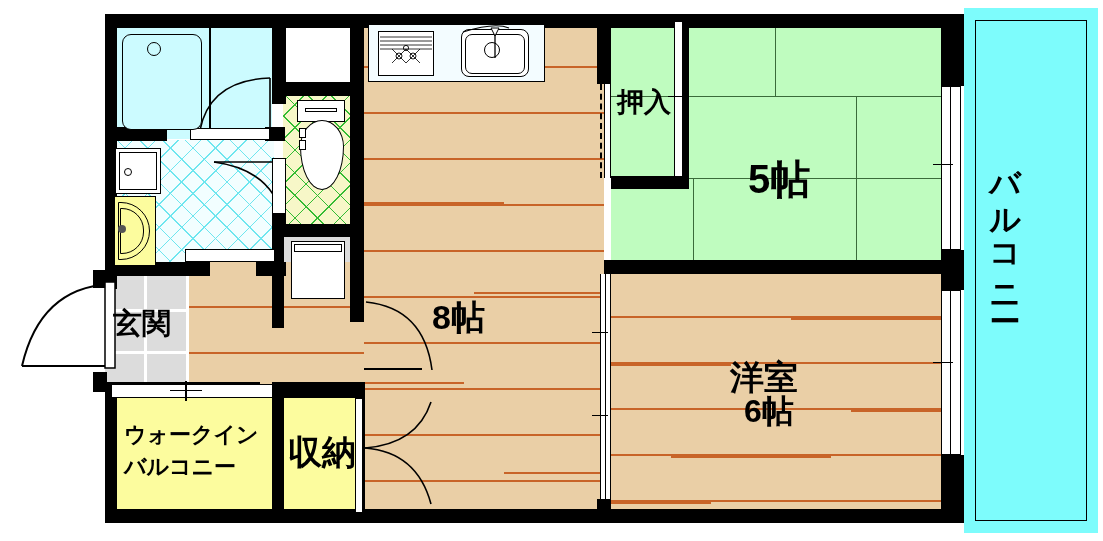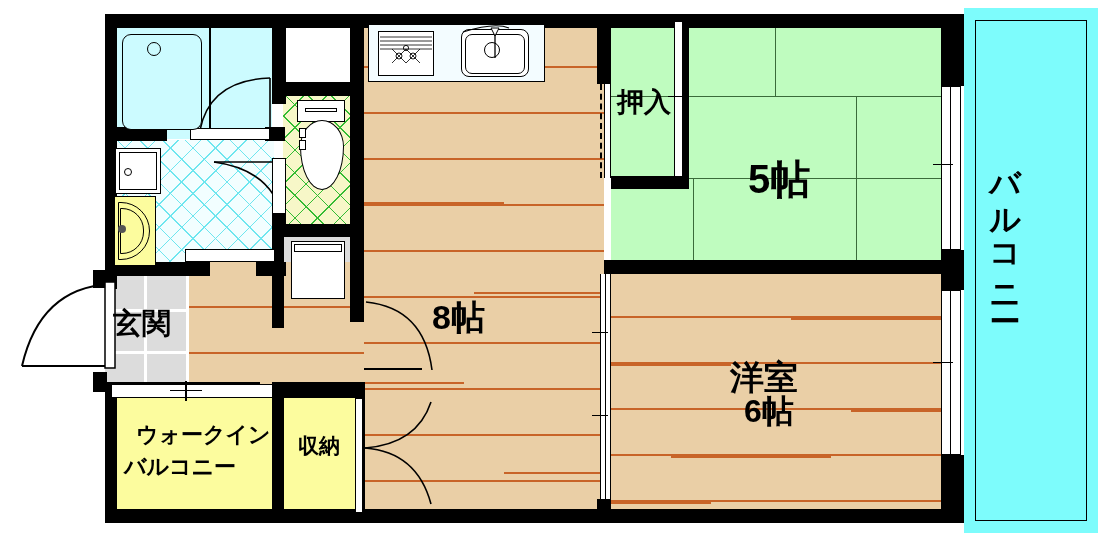--- a/index.html
+++ b/index.html
@@ -290,28 +290,28 @@
   </div>
 
   <div class="lbl" style="left:617px;top:88px;font-size:27px;">
     <span>押入</span>
   </div>
 
   <div class="lbl" style="left:113px;top:308px;font-size:29px;">
     <span>玄関</span>
   </div>
 
-  <div class="lbl" style="left:136px;top:423px;font-size:22px;">
+  <div class="lbl" style="left:124px;top:423px;font-size:22px;">
     <span>ウォークイン</span>
   </div>
   <div class="lbl" style="left:124px;top:455px;font-size:22px;">
     <span>バルコニー</span>
   </div>
 
-  <div class="lbl" style="left:288px;top:435px;font-size:21px;margin-left:10px;">
+  <div class="lbl" style="left:288px;top:435px;font-size:34px;">
     <span>収納</span>
   </div>
 
   <div class="lbl v" style="left:988px;top:148px;font-size:31px;letter-spacing:4px;">
     <span>バルコニー</span>
   </div>
 
 
 </div>
 

